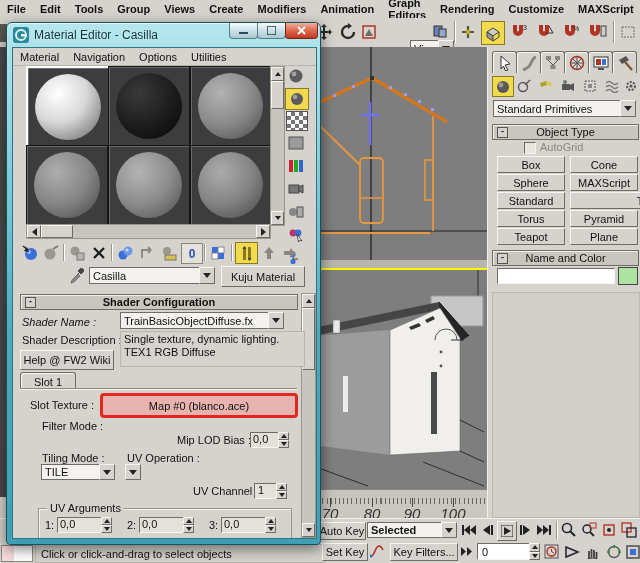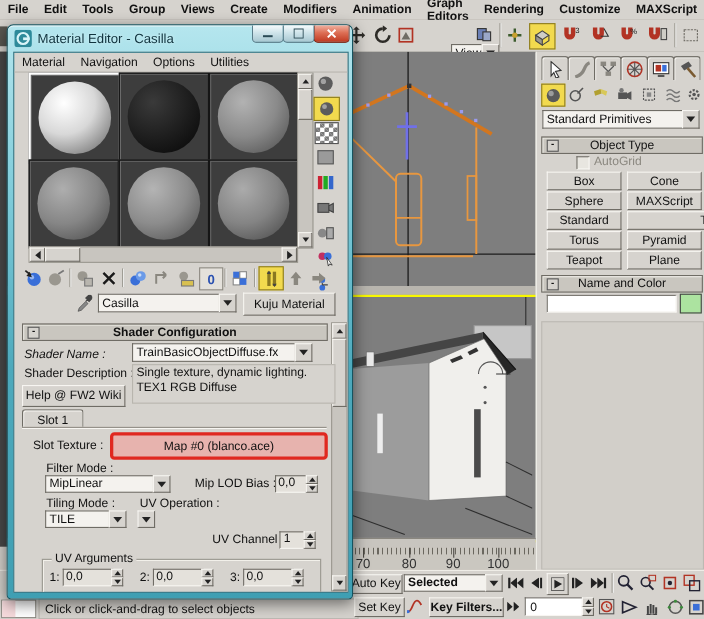--- a/index.html
+++ b/index.html
@@ -35,21 +35,21 @@
   .sph{position:absolute;left:7px;top:6px;right:7px;bottom:7px;border-radius:50%;}
   .medwin{position:absolute;z-index:10;border-radius:6px 6px 4px 4px;
     background:linear-gradient(180deg,#b5e6ee 0%,#7ecbd9 30%,#4da9bc 60%,#3f9fb3 100%);
     border:1px solid #16535f;box-shadow:0 4px 14px rgba(0,0,0,.5), inset 0 1px 0 rgba(255,255,255,.75);}
   .winbtn{position:absolute;top:0;height:15px;border:1px solid #5a7d8a;border-top:none;border-radius:0 0 4px 4px;
     background:linear-gradient(180deg,#f6fbfd,#cfe4ea 45%,#a8c8d2);display:flex;align-items:center;justify-content:center;}
   .winbtn.close{background:linear-gradient(180deg,#f0b0a0,#dd6f55 45%,#c03a22);border-color:#7c2516;}
   svg{display:block;}
   .ruler-ticks{background-image:repeating-linear-gradient(90deg,#6a675f 0,#6a675f 1px,transparent 1px,transparent 4.15px);}
   .tick-major{position:absolute;width:1px;height:9px;background:#4a4842;}
-  .ticklbl{position:absolute;color:#333;font-size:12px;transform:translateX(-50%);}
+  .ticklbl{position:absolute;color:#333;font-size:15px;transform:translateX(-50%);font-style:italic;}
   .menuitem{padding:1px 7px;font-weight:bold;}
   .grayed{color:#8a877f;}
   .tabbtn{background:#d6d3ce;border:1px solid #6f6c65;border-bottom:none;border-radius:3px 3px 0 0;
     box-shadow:inset 1px 1px 0 #f7f5f1;display:flex;align-items:center;justify-content:center;}
 </style>
 </head>
 <body>
 
 <div class="abs" style="left:0;top:0;width:640px;height:18px;background:#d6d3ce;border-bottom:1px solid #8a877f;display:flex;align-items:center;">
   <span class="menuitem">File</span>
@@ -407,21 +407,21 @@
 <div class="abs" style="left:35px;top:544px;width:284px;height:17px;display:flex;align-items:center;padding-left:5px;border:1px solid #b8b5ae;background:#d6d3ce;">
   <span class="lbl">Click or click-and-drag to select objects</span>
 </div>
 <div class="abs raised btn" style="left:322px;top:543px;width:44px;height:16px;">Set Key</div>
 <span class="abs ic" style="left:369px;top:543px;width:16px;height:16px;">
   <svg width="14" height="14">
       <path d="M1 12 C5 12 5 2 9 2 C11 2 12 4 13 6" stroke="#b23324" stroke-width="1.6" fill="none"></path>
       <circle cx="1" cy="12" r="1.5" fill="#3a6fd8"></circle>
     </svg>
 </span>
-<div class="abs raised btn" style="left:390px;top:543px;width:66px;height:16px;font-weight:bold;">Key Filters...</div>
+<div class="abs raised btn" style="left:390px;top:543px;width:66px;height:16px;">Key Filters...</div>
 <span class="abs ic" style="left:459px;top:543px;width:16px;height:16px;">
   <svg width="13" height="9">
       <polygon points="0,0 5,4.5 0,9" fill="#222"></polygon>
       <polygon points="6,0 11,4.5 6,9" fill="#222"></polygon>
     </svg>
 </span>
 <div class="abs sunken" style="left:477px;top:543px;width:50px;height:15px;display:flex;align-items:center;padding-left:4px;">
   <span>0</span>
 </div>
 <div class="abs spin" style="left:529px;top:543px;height:17px;">
@@ -717,26 +717,20 @@
       <span>Slot 1</span>
     </div>
     <div class="abs" style="left:7px;top:340px;width:277px;height:1px;background:#f7f5f1;border-top:1px solid #8a877f;"></div>
 
     <span class="abs lbl" style="left:17px;top:351px;">Slot Texture :</span>
     <div class="abs btn" style="left:87px;top:345px;width:192px;height:19px;background:#e7b3ae;border:3px solid #e02820;border-radius:4px;">
       <span>Map #0 (blanco.ace)</span>
     </div>
 
     <span class="abs lbl" style="left:29px;top:372px;">Filter Mode :</span>
-    <div class="abs combo" style="left:28px;top:384px;width:114px;height:16px;">
-      <div class="cval">MipLinear</div>
-      <div class="cbtn raised">
-          <span class="ddarrow"></span>
-        </div>
-    </div>
     <span class="abs lbl" style="left:164px;top:386px;">Mip LOD Bias :</span>
     <div class="abs sunkg" style="left:237px;top:384px;width:26px;height:14px;padding-left:2px;">
       <span>0,0</span>
     </div>
     <div class="abs spin" style="left:265px;top:384px;height:16px;">
       <div class="raised">
           <span class="uptri"></span>
         </div>
         <div class="raised">
           <span class="dntri"></span>

